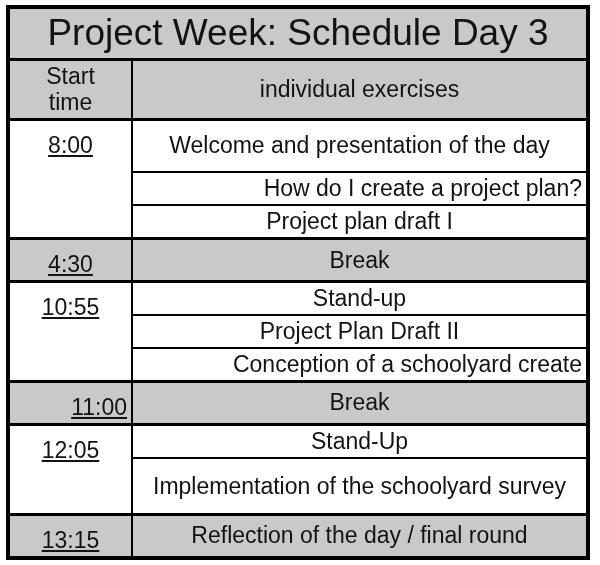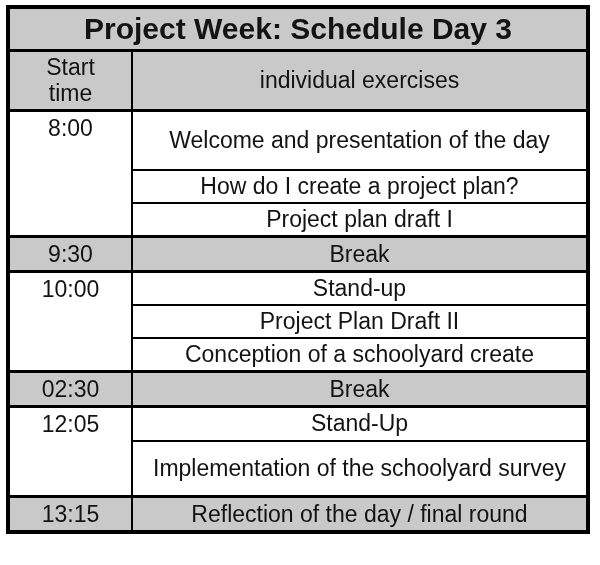--- a/index.html
+++ b/index.html
@@ -26,42 +26,43 @@
     vertical-align:middle;
     font-size:23px;
     font-weight:500;
     line-height:1.26;
     padding:1px 4px;
     overflow:hidden;
   }
   col.c-time{width:124px;}
   .title-cell{
     height:40px;
-    font-size:30px;
-    font-weight:700;
+    font-size:37px;
+    font-weight:400;
     background:var(--header_bg);
     border-bottom:3px solid var(--border);
   }
   tr.head th{
     height:60px;
     background:var(--header_bg);
     border-bottom:3px solid var(--border);
     font-weight:500;
   }
   th.time-head{white-space:pre-line;line-height:1.15;}
   tr.block-start td{border-top:3px solid var(--border);}
   td.time{
     vertical-align:top;
-    padding-top:2px;
+    padding-top:10px;
     background:var(--row_bg);
+    text-decoration:underline;
   }
   td.ex{background:var(--row_bg);}
   tr.break-row td{background:var(--break_bg);}
-  .h-2l{height:60px;}
-  .h-s{height:32px;}
+  .h-2l{height:53px;}
+  .h-s{height:32px;text-align:right;}
   .h-s2{height:29px;text-align:center;}
   .h-b{height:31px;}
   .h-m{height:34px;}
   .h-2l2{height:56px;}
 </style>
 </head>
 <body>
 
 <div class="page">
   <table class="schedule">
@@ -86,37 +87,37 @@
       <td class="ex h-2l">Welcome and presentation of the day</td>
     </tr>
     <tr>
       <td class="ex h-s">How do I create a project plan?</td>
     </tr>
     <tr>
       <td class="ex h-s2">Project plan draft I</td>
     </tr>
 
     <tr class="block-start break-row">
-      <td class="time h-b">9:30</td>
+      <td class="time h-b">4:30</td>
       <td class="ex">Break</td>
     </tr>
 
     <tr class="block-start">
-      <td rowspan="3" class="time">10:00</td>
+      <td rowspan="3" class="time">10:55</td>
       <td class="ex h-s2">Stand-up</td>
     </tr>
     <tr>
       <td class="ex h-s2">Project Plan Draft II</td>
     </tr>
     <tr>
       <td class="ex h-s">Conception of a schoolyard create</td>
     </tr>
 
     <tr class="block-start break-row">
-      <td class="time h-s">02:30</td>
+      <td class="time h-s">11:00</td>
       <td class="ex">Break</td>
     </tr>
 
     <tr class="block-start">
       <td rowspan="2" class="time">12:05</td>
       <td class="ex h-m">Stand-Up</td>
     </tr>
     <tr>
       <td class="ex h-2l2">Implementation of the schoolyard survey</td>
     </tr>

